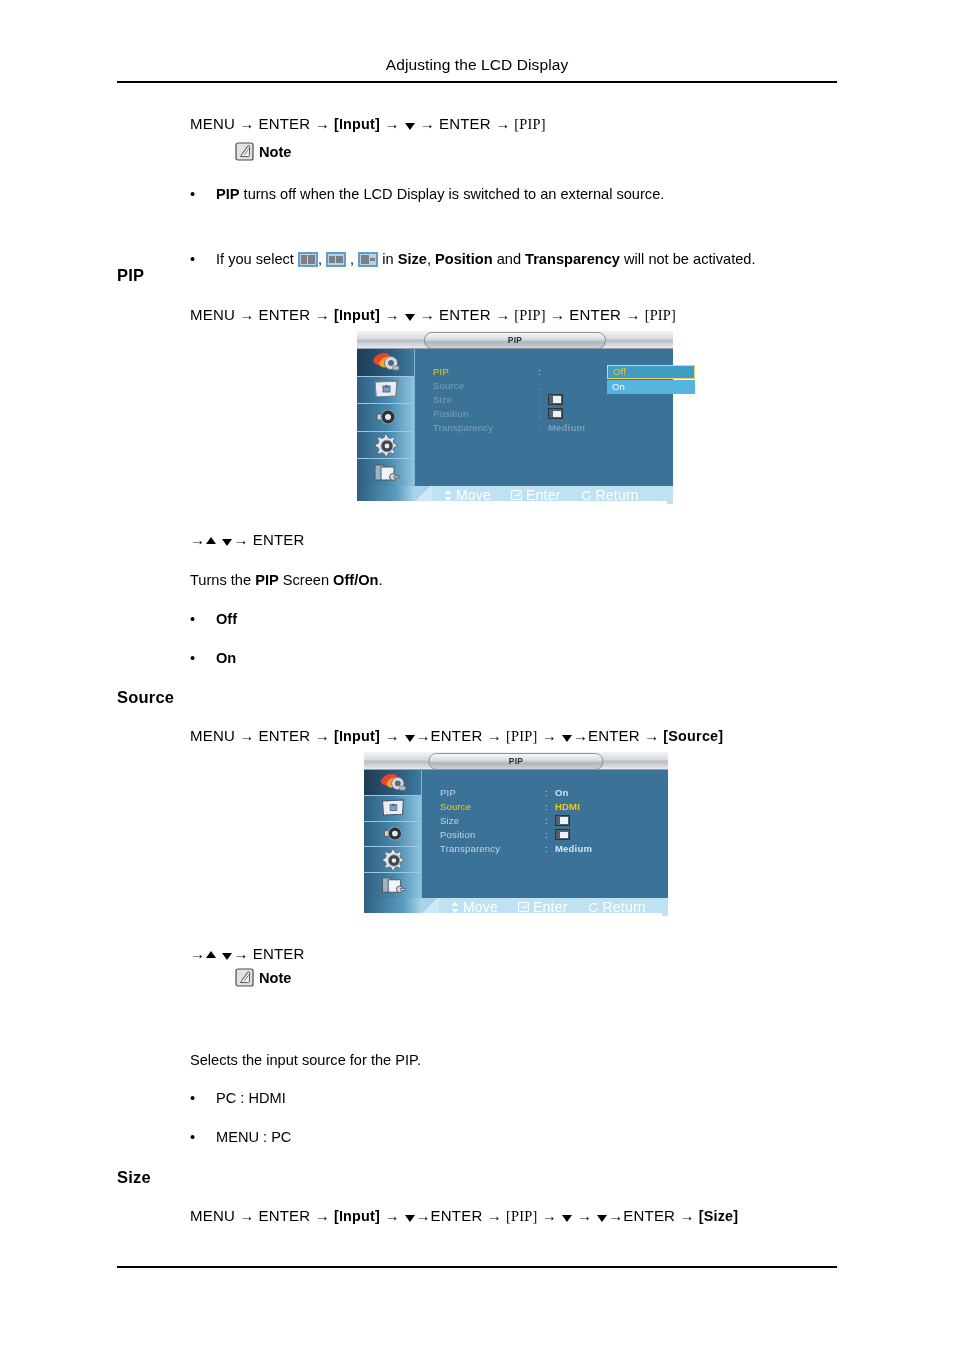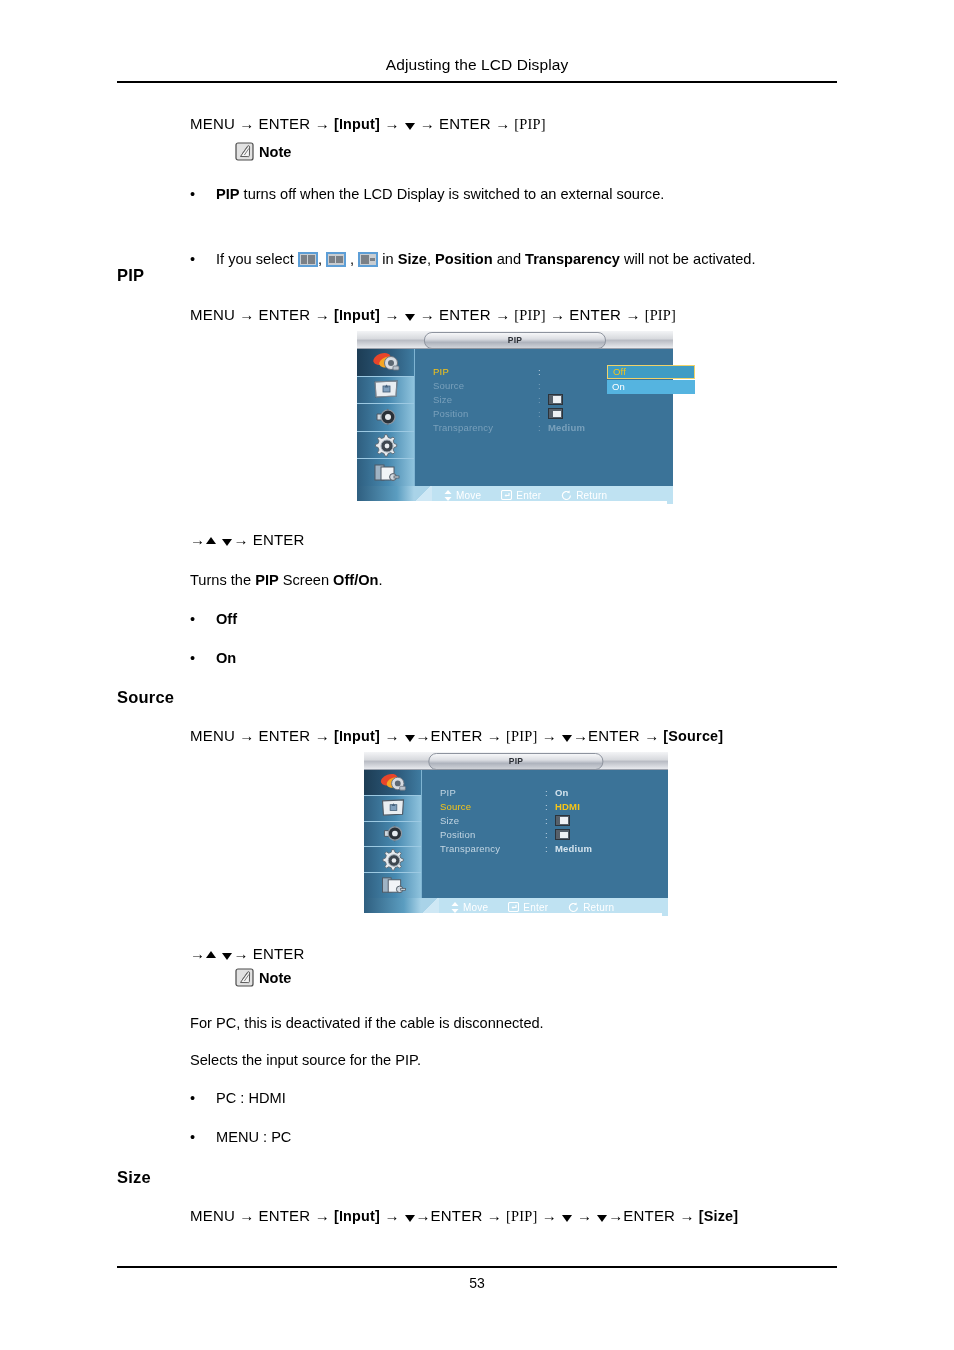--- a/index.html
+++ b/index.html
@@ -314,21 +314,21 @@
     flex: 0 0 18px;
     height: 18px;
     background: linear-gradient(to bottom right, #a9d3e8 0%, #a9d3e8 45%, #cfe8f5 46%, #cfe8f5 100%);
   }
   .osd-footer-items {
     flex: 1 1 auto;
     display: flex;
     align-items: center;
     gap: 20px;
     padding-left: 12px;
-    font-size: 10px;
+    font-size: 14px;
     color: #ffffff;
     letter-spacing: 0.2px;
   }
   .osd-footer-item {
     display: flex;
     align-items: center;
     gap: 4px;
   }
   .osd-footer-item svg { display: block; }
 
@@ -700,21 +700,20 @@
       <svg width="19" height="19" viewBox="0 0 19 19">
         <rect x="1" y="1" width="17" height="17" rx="2" fill="#e2e2e2" stroke="#4a4a4a" stroke-width="1.2"></rect>
         <path d="M5.5 14.5 L12.5 4.2 C13.2 3.2 14.6 3.6 14.6 4.9 L14.4 13.6 C14.4 14.4 13.6 14.9 12.9 14.6 Z" fill="#f3f3f3" stroke="#5a5a5a" stroke-width="1"></path>
         <path d="M7.6 11.3 L12.9 4.4" stroke="#6f6f6f" stroke-width="0.9" fill="none"></path>
         <path d="M9.4 13.0 L13.9 6.4" stroke="#6f6f6f" stroke-width="0.9" fill="none"></path>
       </svg>
     </span>
     <span>Note</span>
   </div>
 
-  <div class="body-text" style="left:190px; top:1014px;">For PC, this is deactivated if the cable is disconnected.</div>
   <div class="body-text" style="left:190px; top:1051px;">Selects the input source for the PIP.</div>
 
   <div class="bullet-row" style="left:190px; top:1090px;">
     <span class="bullet-dot">•</span><span>PC : HDMI</span>
   </div>
   <div class="bullet-row" style="left:190px; top:1129px;">
     <span class="bullet-dot">•</span><span>MENU : PC</span>
   </div>
 
   <div class="section-heading" style="left:117px; top:1168px;">Size</div>
@@ -727,15 +726,14 @@
     <span class="bk">[Input]</span>
     <span class="arr"> → </span><span class="dn-tri"></span><span class="arr">→</span><span>ENTER</span>
     <span class="arr"> → </span>
     <span class="bk-thin">[PIP]</span>
     <span class="arr"> → </span><span class="dn-tri"></span><span class="arr"> → </span><span class="dn-tri"></span><span class="arr">→</span><span>ENTER</span>
     <span class="arr"> → </span>
     <span class="bk">[Size]</span>
   </div>
 
   <div class="footer-rule"></div>
-  <div class="page-number">53</div>
 
 </div>
 
 </body></html>

